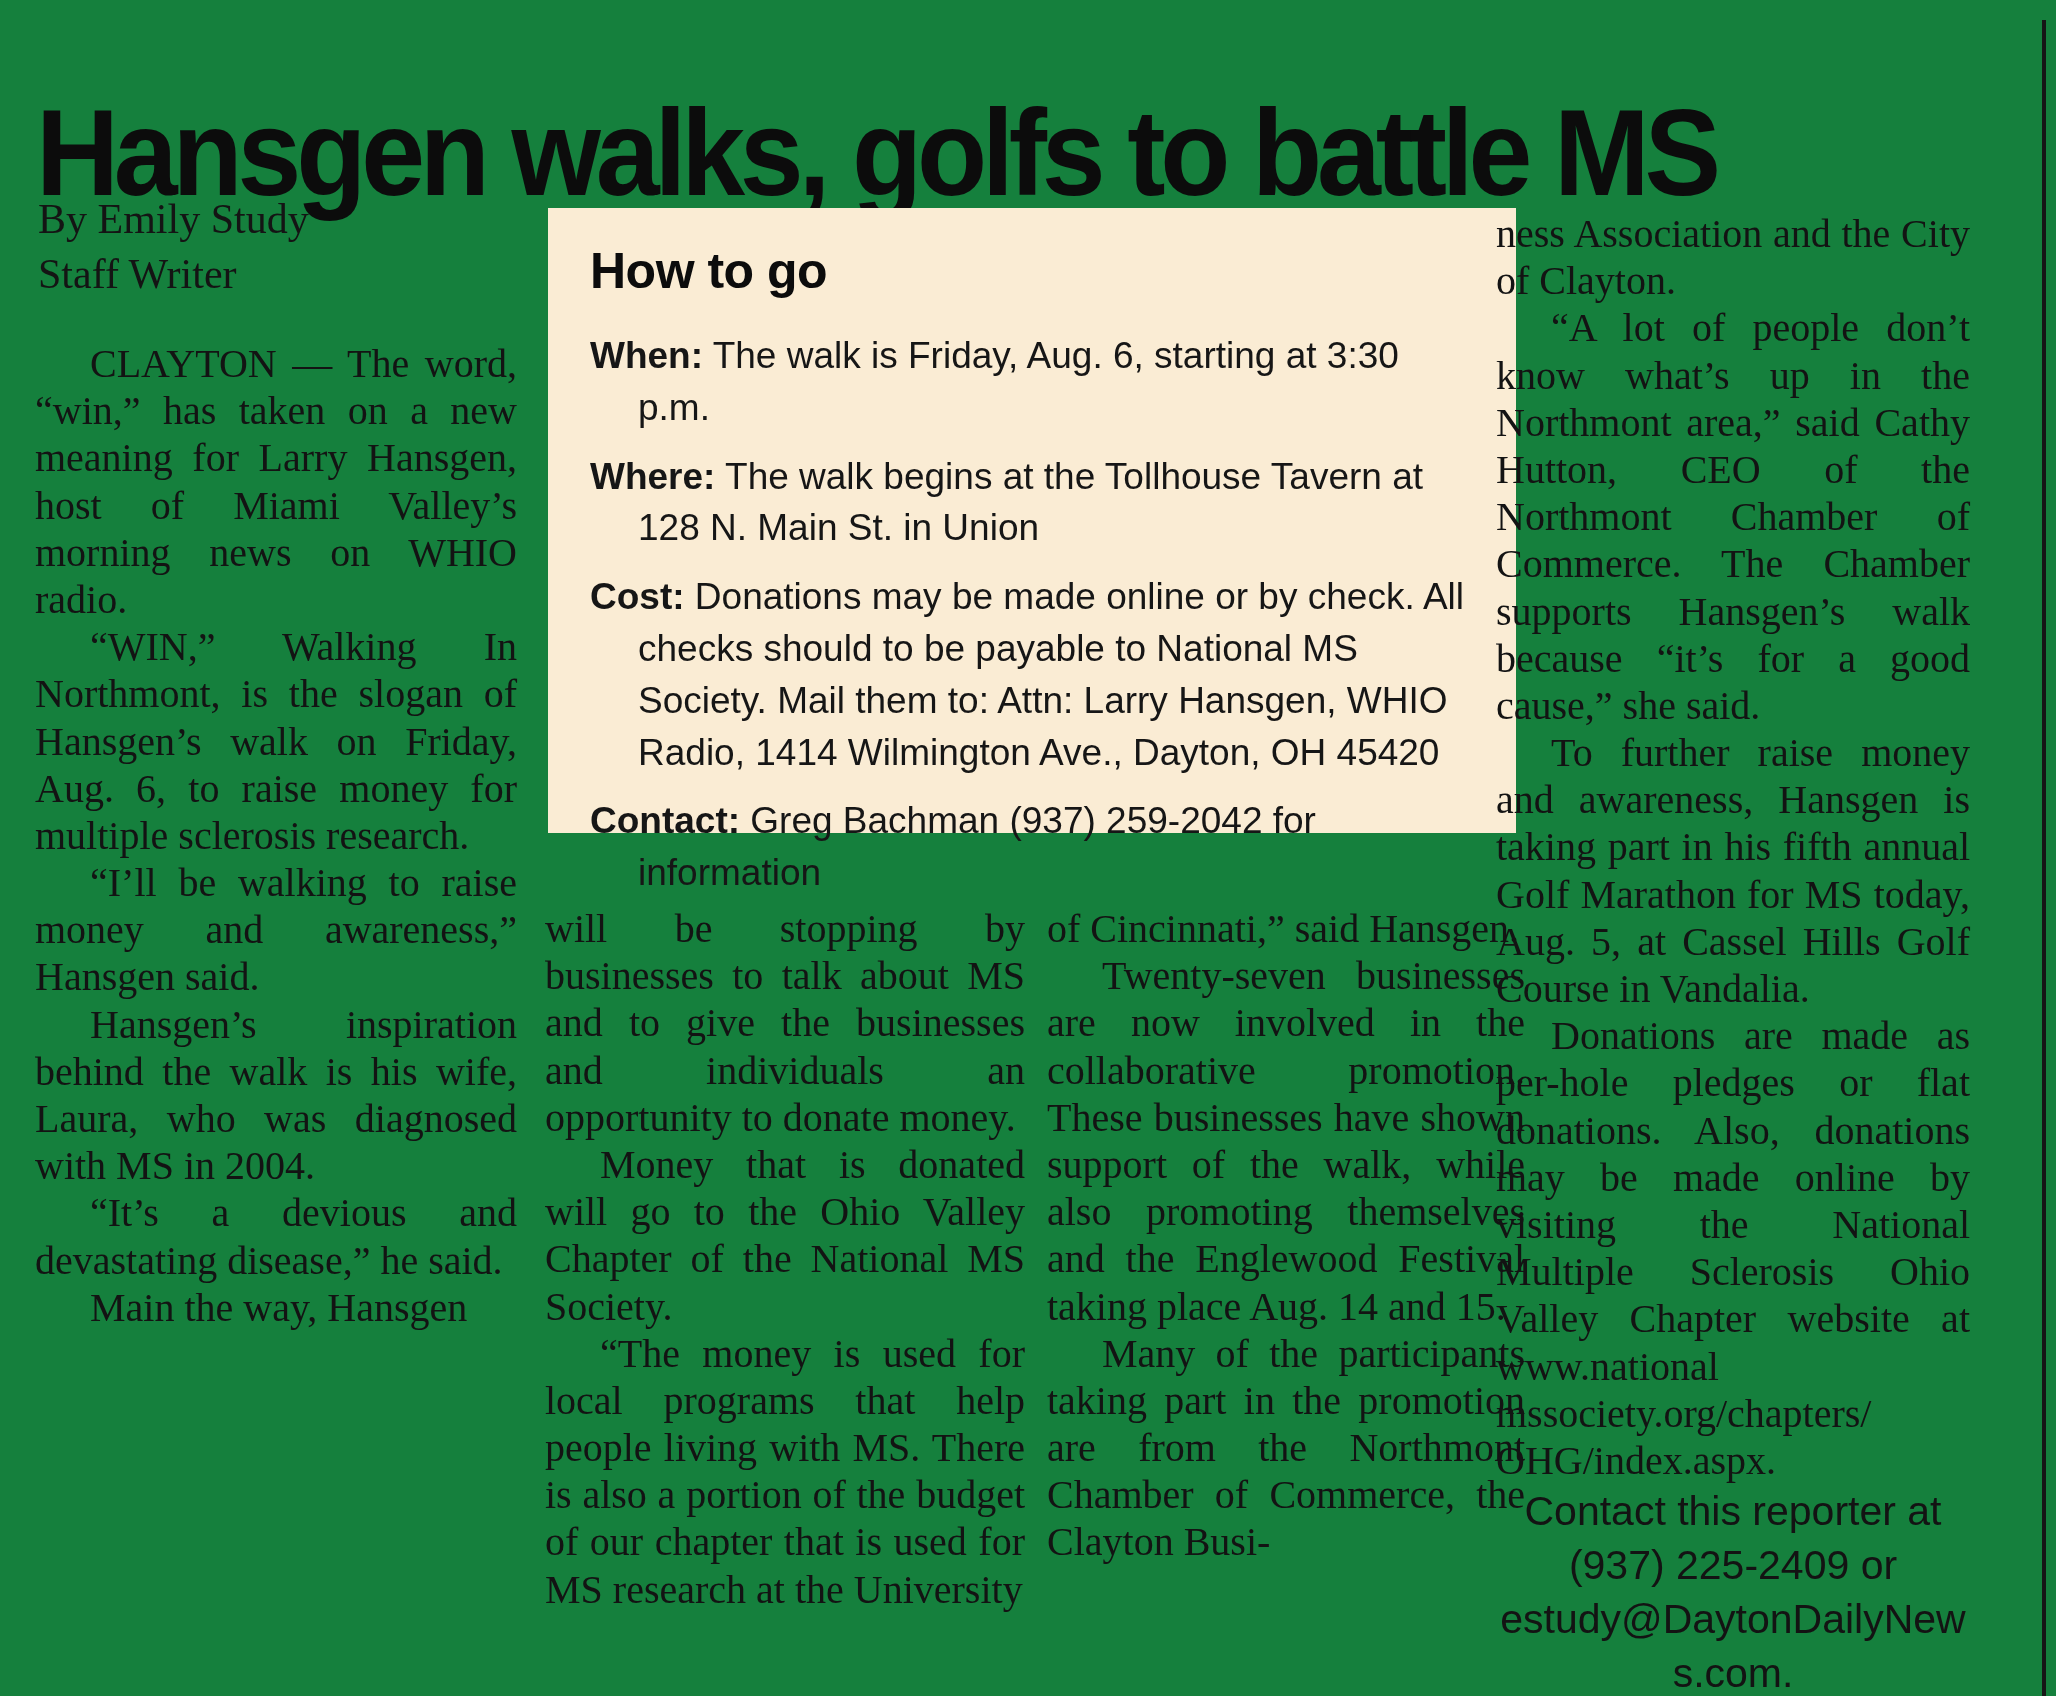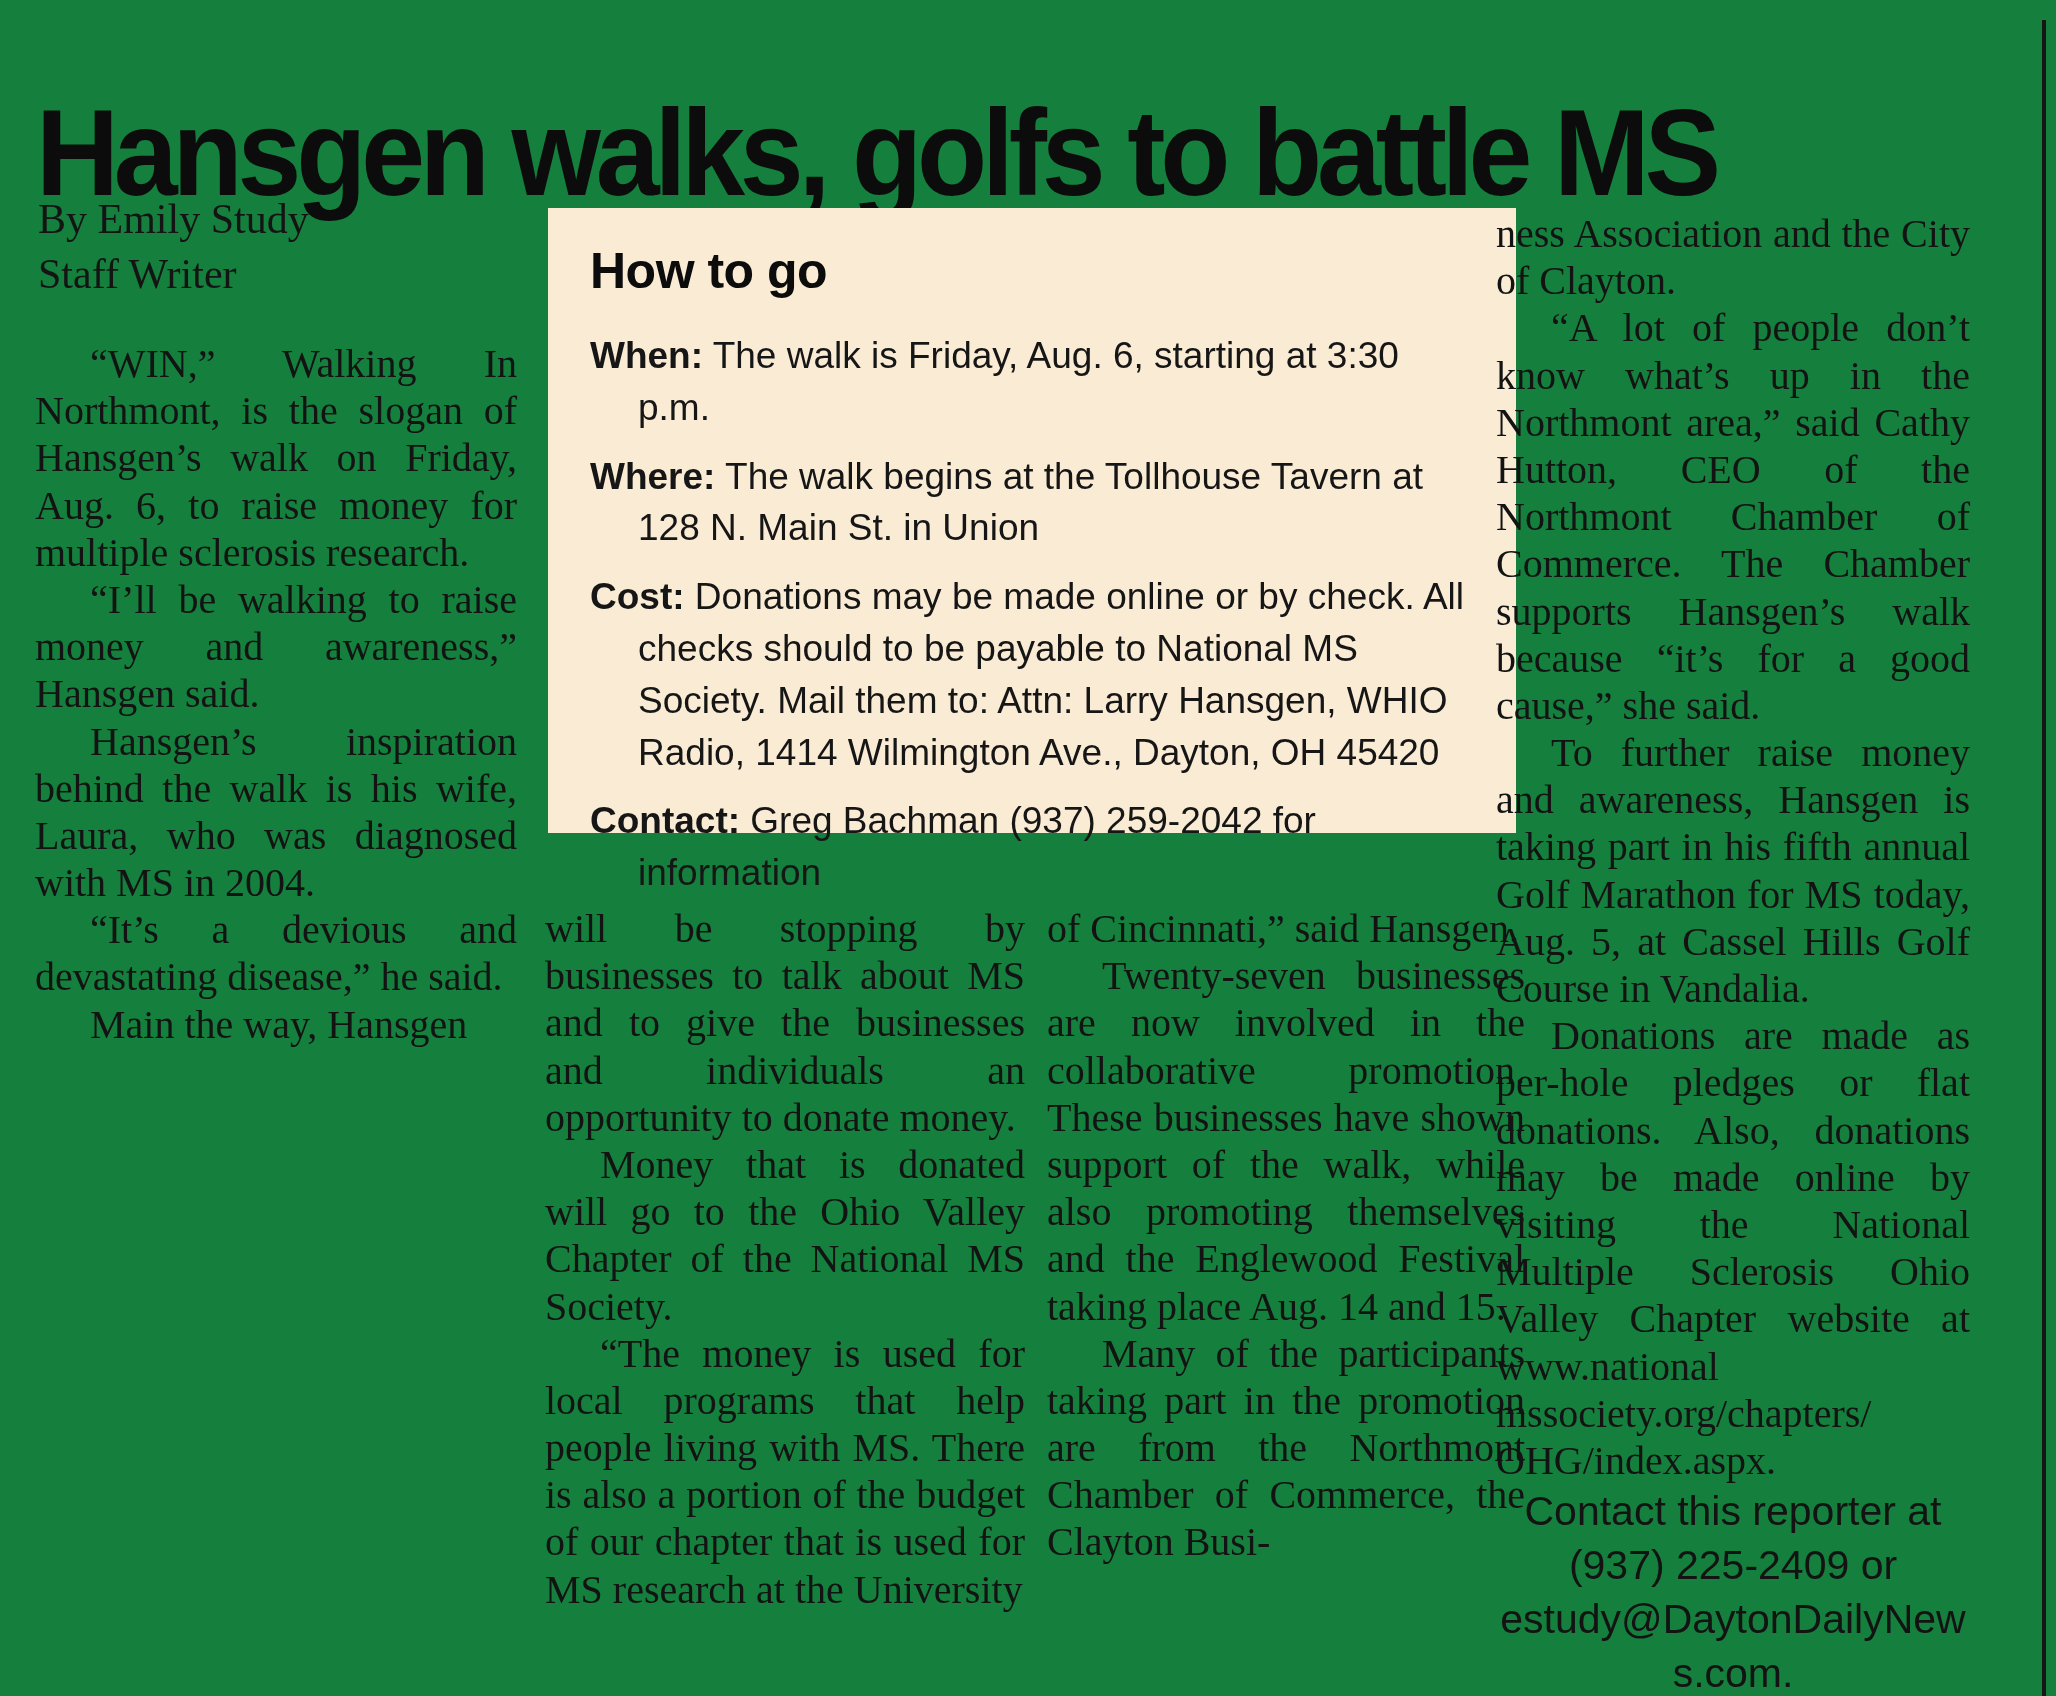--- a/index.html
+++ b/index.html
@@ -76,20 +76,21 @@
 <div class="page">
 
   <h1 class="headline">Hansgen walks, golfs to battle MS</h1>
 
   <div class="byline">
     <div>By Emily Study</div>
     <div>Staff Writer</div>
   </div>
 
   <div class="col col1">
+    <p>CLAYTON — The word, “win,” has taken on a new meaning for Larry Hansgen, host of Miami Valley’s morning news on WHIO radio.</p>
     <p>“WIN,” Walking In Northmont, is the slogan of Hansgen’s walk on Friday, Aug. 6, to raise money for multiple sclerosis research.</p>
     <p>“I’ll be walking to raise money and awareness,” Hansgen said.</p>
     <p>Hansgen’s inspiration behind the walk is his wife, Laura, who was diagnosed with MS in 2004.</p>
     <p>“It’s a devious and devastating disease,” he said.</p>
     <p>Main the way, Hansgen</p>
   </div>
 
   <div class="infobox">
     <div class="infobox-title">How to go</div>
     <div class="infobox-item"><span class="lbl">When:</span> <span>The walk is Friday, Aug. 6, starting at 3:30 p.m.</span></div>

